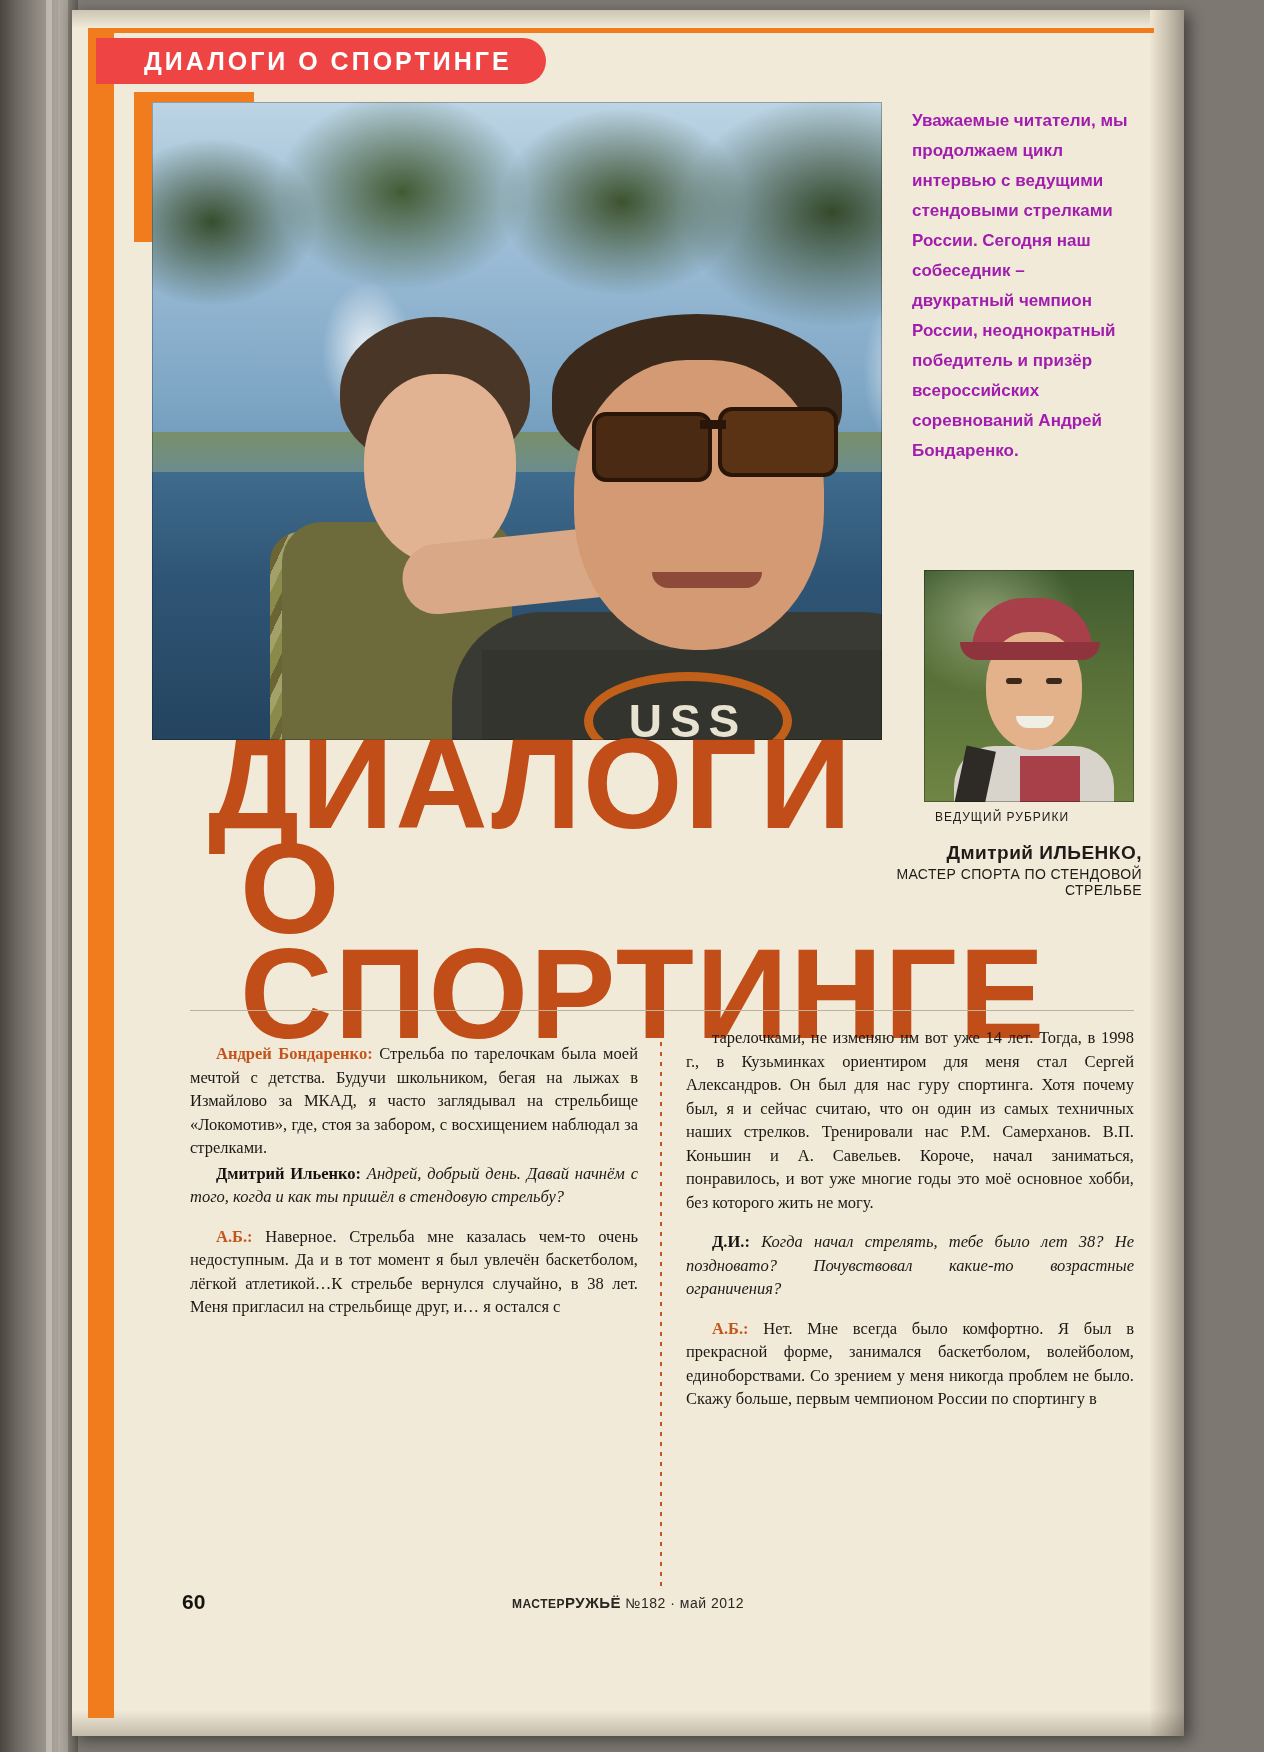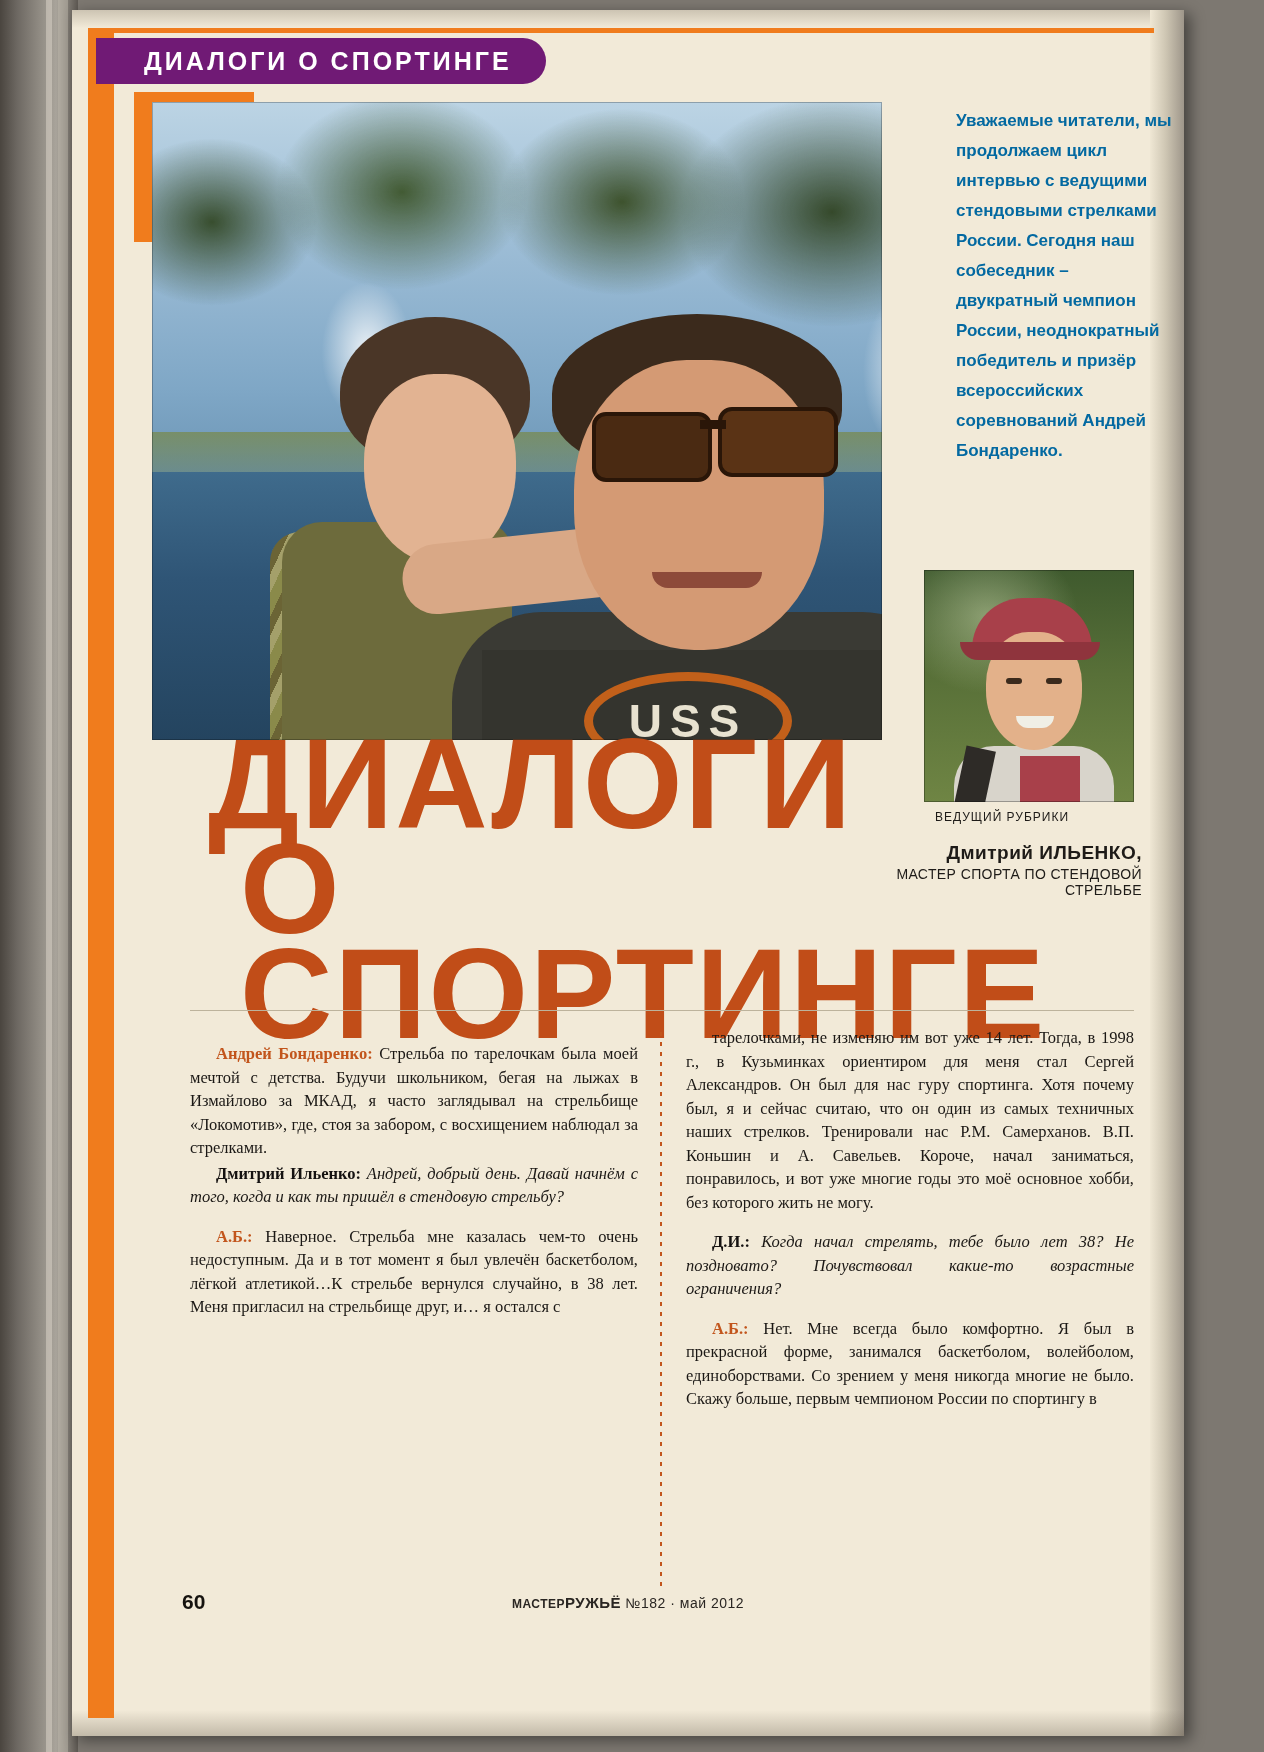--- a/index.html
+++ b/index.html
@@ -65,21 +65,21 @@
   }
   .orange-corner2 {
     position:absolute; left:62px; top:82px; width:120px; height:14px; background:#f07c1d;
   }
 
   
   .ribbon {
     position: absolute;
     left: 24px; top: 28px;
     height: 46px;
-    background: #701a75;
+    background: #ef4444;
     padding: 0 34px 0 48px;
     display: flex; align-items: center;
     border-radius: 0 24px 24px 0;
   }
   .ribbon-title {
     font-family: "Liberation Sans", sans-serif;
     font-weight: bold;
     font-size: 25px;
     letter-spacing: 3px;
     color: #ffffff;
@@ -141,23 +141,22 @@
   .photo-border { position:absolute; inset:0; border:1px solid rgba(0,0,0,.25); }
 
   
   .intro {
     position: absolute;
     left: 840px; top: 96px;
     width: 218px;
     font-family: "Liberation Sans", sans-serif;
     font-size: 17px;
     line-height: 30px;
-    color: #0369a1;
+    color: #a21caf;
     font-weight: 600;
-    margin-left: 44px;
   }
 
   
   .host-photo {
     position:absolute; left:852px; top:560px; width:210px; height:232px;
     overflow:hidden; background:#4e6638;
   }
   .hp-bg { position:absolute; inset:0; background: linear-gradient(to bottom,#3f5a2e 0%, #587038 45%, #6f8544 100%); }
   .hp-bg2 { position:absolute; inset:0; background: radial-gradient(ellipse 130px 110px at 30% 20%, rgba(220,230,190,.45) 0%, rgba(0,0,0,0) 70%); }
   .hp-cap { position:absolute; left:48px; top:28px; width:120px; height:58px; background:#a8404a; border-radius:60px 60px 8px 8px; }
@@ -317,21 +316,21 @@
   <div class="cols">
     <div class="divider-dots"></div>
     <div class="col col-left" id="col-left">
         <p class="p gap"><span class="spk-guest">Андрей Бондаренко: </span><span>Стрельба по тарелочкам была моей мечтой с детства. Будучи школьником, бегая на лыжах в Измайлово за МКАД, я часто заглядывал на стрельбище «Локомотив», где, стоя за забором, с восхищением наблюдал за стрелками.</span></p>
         <p class="p"><span class="spk-host">Дмитрий Ильенко: </span><span class="it">Андрей, добрый день. Давай начнём с того, когда и как ты пришёл в стендовую стрельбу?</span></p>
         <p class="p gap"><span class="spk-guest">А.Б.: </span><span>Наверное. Стрельба мне казалась чем-то очень недоступным. Да и в тот момент я был увлечён баскетболом, лёгкой атлетикой…К стрельбе вернулся случайно, в 38 лет. Меня пригласил на стрельбище друг, и… я остался с</span></p>
       </div>
     <div class="col col-right" id="col-right">
         <p class="p"><span>тарелочками, не изменяю им вот уже 14 лет. Тогда, в 1998 г., в Кузьминках ориентиром для меня стал Сергей Александров. Он был для нас гуру спортинга. Хотя почему был, я и сейчас считаю, что он один из самых техничных наших стрелков. Тренировали нас Р.М. Самерханов. В.П. Коньшин и А. Савельев. Короче, начал заниматься, понравилось, и вот уже многие годы это моё основное хобби, без которого жить не могу.</span></p>
         <p class="p gap"><span class="spk-host">Д.И.: </span><span class="it">Когда начал стрелять, тебе было лет 38? Не поздновато? Почувствовал какие-то возрастные ограничения?</span></p>
-        <p class="p gap"><span class="spk-guest">А.Б.: </span><span>Нет. Мне всегда было комфортно. Я был в прекрасной форме, занимался баскетболом, волейболом, единоборствами. Со зрением у меня никогда многие не было. Скажу больше, первым чемпионом России по спортингу в</span></p>
+        <p class="p gap"><span class="spk-guest">А.Б.: </span><span>Нет. Мне всегда было комфортно. Я был в прекрасной форме, занимался баскетболом, волейболом, единоборствами. Со зрением у меня никогда проблем не было. Скажу больше, первым чемпионом России по спортингу в</span></p>
       </div>
   </div>
 
   <div class="page-num">60</div>
   <div class="footer-center">
     <span class="brand-a">МАСТЕР</span><span class="brand-b">РУЖЬЁ</span>
     <span>№182 · май 2012</span>
   </div>
 
 </div>

